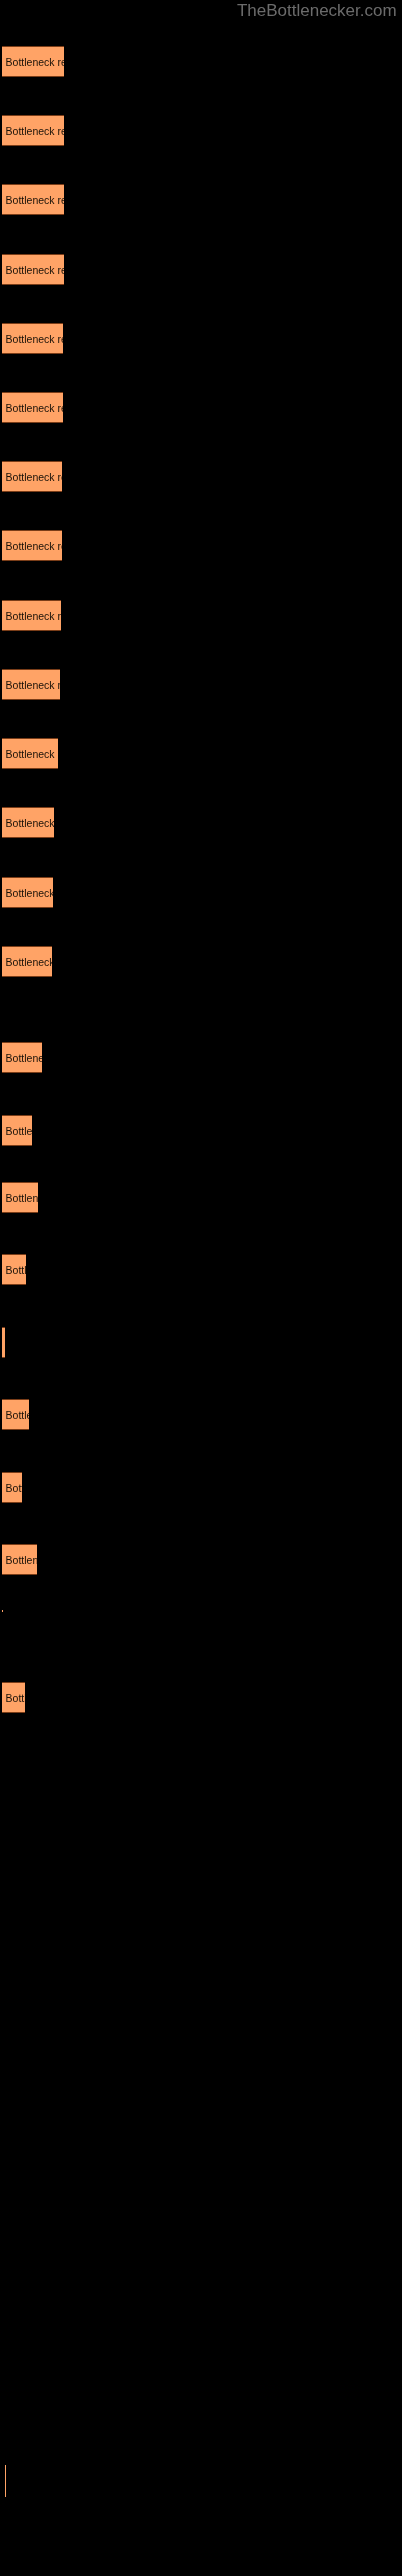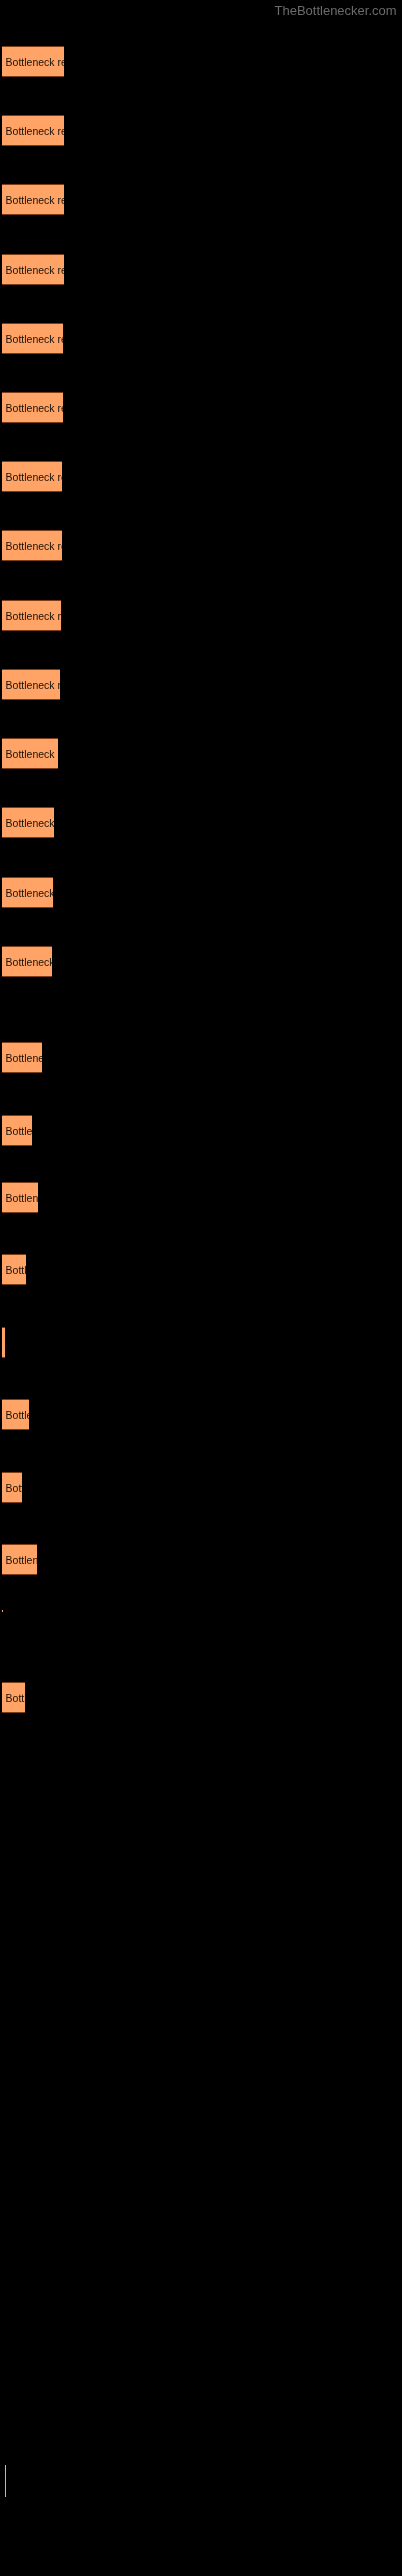--- a/index.html
+++ b/index.html
@@ -19,21 +19,21 @@
     left: 0; top: 0;
     width: 403px;
     height: 2576px;
     background: #000000;
   }
   .watermark {
     position: absolute;
     right: 6.4px;
     top: 0px;
     color: #6b6b6b;
-    font-size: 13px;
+    font-size: 17px;
     font-family: "Liberation Sans", sans-serif;
     letter-spacing: 0px;
     white-space: nowrap;
     line-height: 22.5px;
   }
   .bars-layer {
     position: absolute;
     left: 0; top: 0;
     width: 403px;
     height: 2576px;

